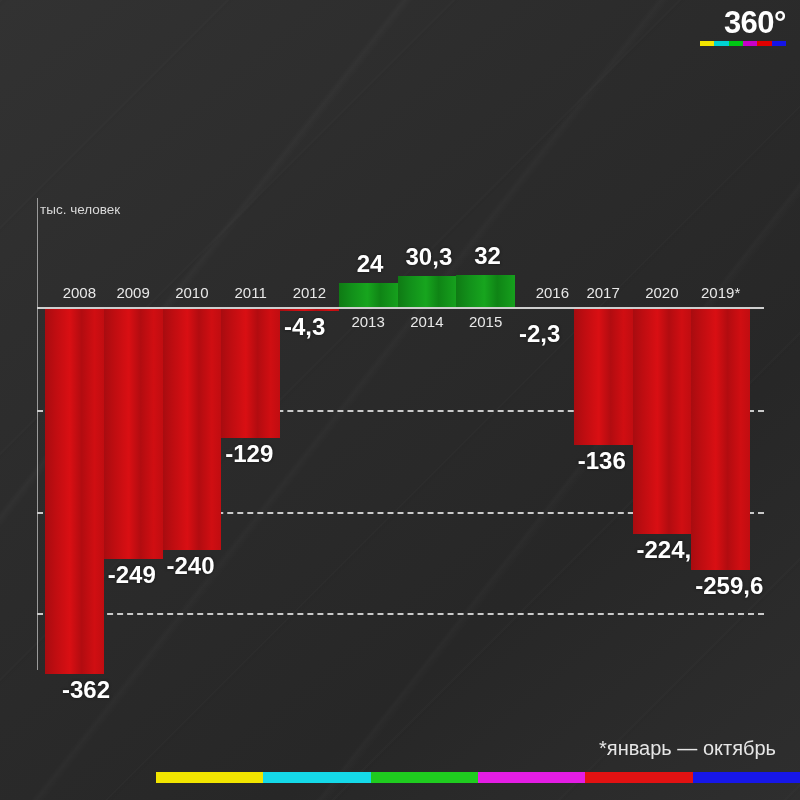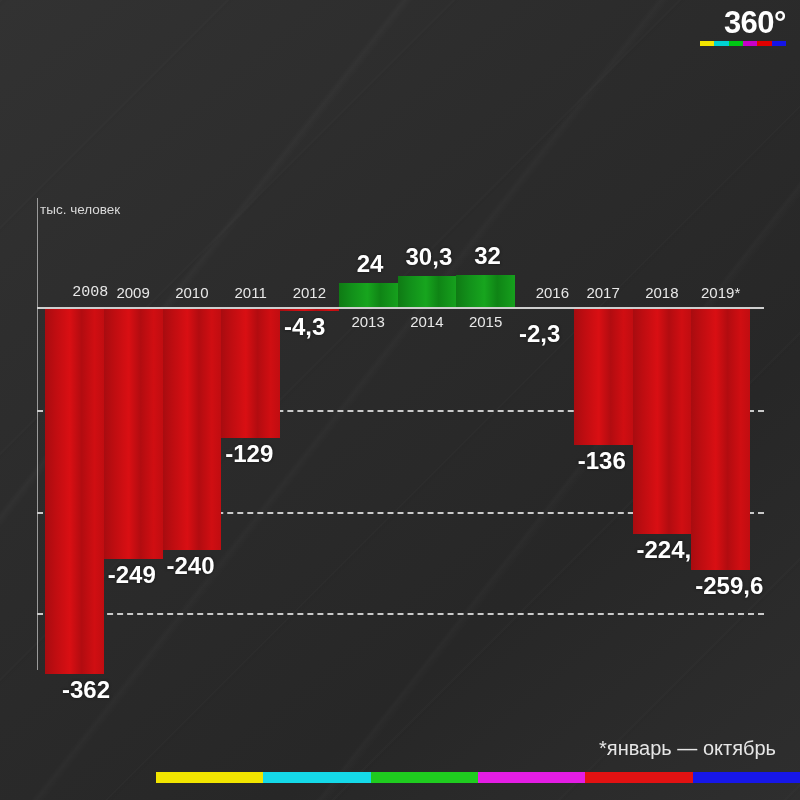--- a/index.html
+++ b/index.html
@@ -200,21 +200,21 @@
   <div class="chart">
     <div class="y-axis-label">тыс. человек</div>
     <div class="y-axis-line"></div>
     <div class="gridline" style="top:410px"></div>
     <div class="gridline" style="top:512px"></div>
     <div class="gridline" style="top:613px"></div>
     <div class="bars" id="bars">
         <div class="bar-slot" style="left: 0px; width: 58.75px;">
           <div class="bar neg" style="height: 366.815px; top: 307px;"></div>
           <div class="bar-value" style="top: 675.815px; left: 4px; margin-left: 13px;">-362</div>
-          <div class="bar-year" style="width: 58.75px; left: 16px; top: 284px; font-family: Liberation Mono, monospace;">2008</div>
+          <div class="bar-year" style="width: 58.75px; left: 5px; top: 284px;">2008</div>
         </div>
         <div class="bar-slot" style="left: 58.75px; width: 58.75px;">
           <div class="bar neg" style="height: 252.312px; top: 307px;"></div>
           <div class="bar-value" style="top: 561.312px; left: 4px;">-249</div>
           <div class="bar-year" style="width: 58.75px; left: 0px; top: 284px;">2009</div>
         </div>
         <div class="bar-slot" style="left: 117.5px; width: 58.75px;">
           <div class="bar neg" style="height: 243.192px; top: 307px;"></div>
           <div class="bar-value" style="top: 552.192px; left: 4px;">-240</div>
           <div class="bar-year" style="width: 58.75px; left: 0px; top: 284px;">2010</div>
@@ -250,21 +250,21 @@
           <div class="bar-year" style="width: 58.75px; left: 0px; top: 284px; margin-left: 8px;">2016</div>
         </div>
         <div class="bar-slot" style="left: 528.75px; width: 58.75px;">
           <div class="bar neg" style="height: 137.809px; top: 307px;"></div>
           <div class="bar-value" style="top: 446.809px; left: 4px;">-136</div>
           <div class="bar-year" style="width: 58.75px; left: 0px; top: 284px;">2017</div>
         </div>
         <div class="bar-slot" style="left: 587.5px; width: 58.75px;">
           <div class="bar neg" style="height: 227.486px; top: 307px;"></div>
           <div class="bar-value" style="top: 536.486px; left: 4px;">-224,5</div>
-          <div class="bar-year" style="width: 58.75px; left: 0px; top: 284px;">2018</div>
+          <div class="bar-year" style="width: 58.75px; left: 0px; top: 284px;">2020</div>
         </div>
         <div class="bar-slot" style="left: 646.25px; width: 58.75px;">
           <div class="bar neg" style="height: 263.053px; top: 307px;"></div>
           <div class="bar-value" style="top: 572.053px; left: 4px;">-259,6</div>
           <div class="bar-year" style="width: 58.75px; left: 0px; top: 284px;">2019*</div>
         </div>
       </div>
     <div class="zero-line"></div>
   </div>
 

